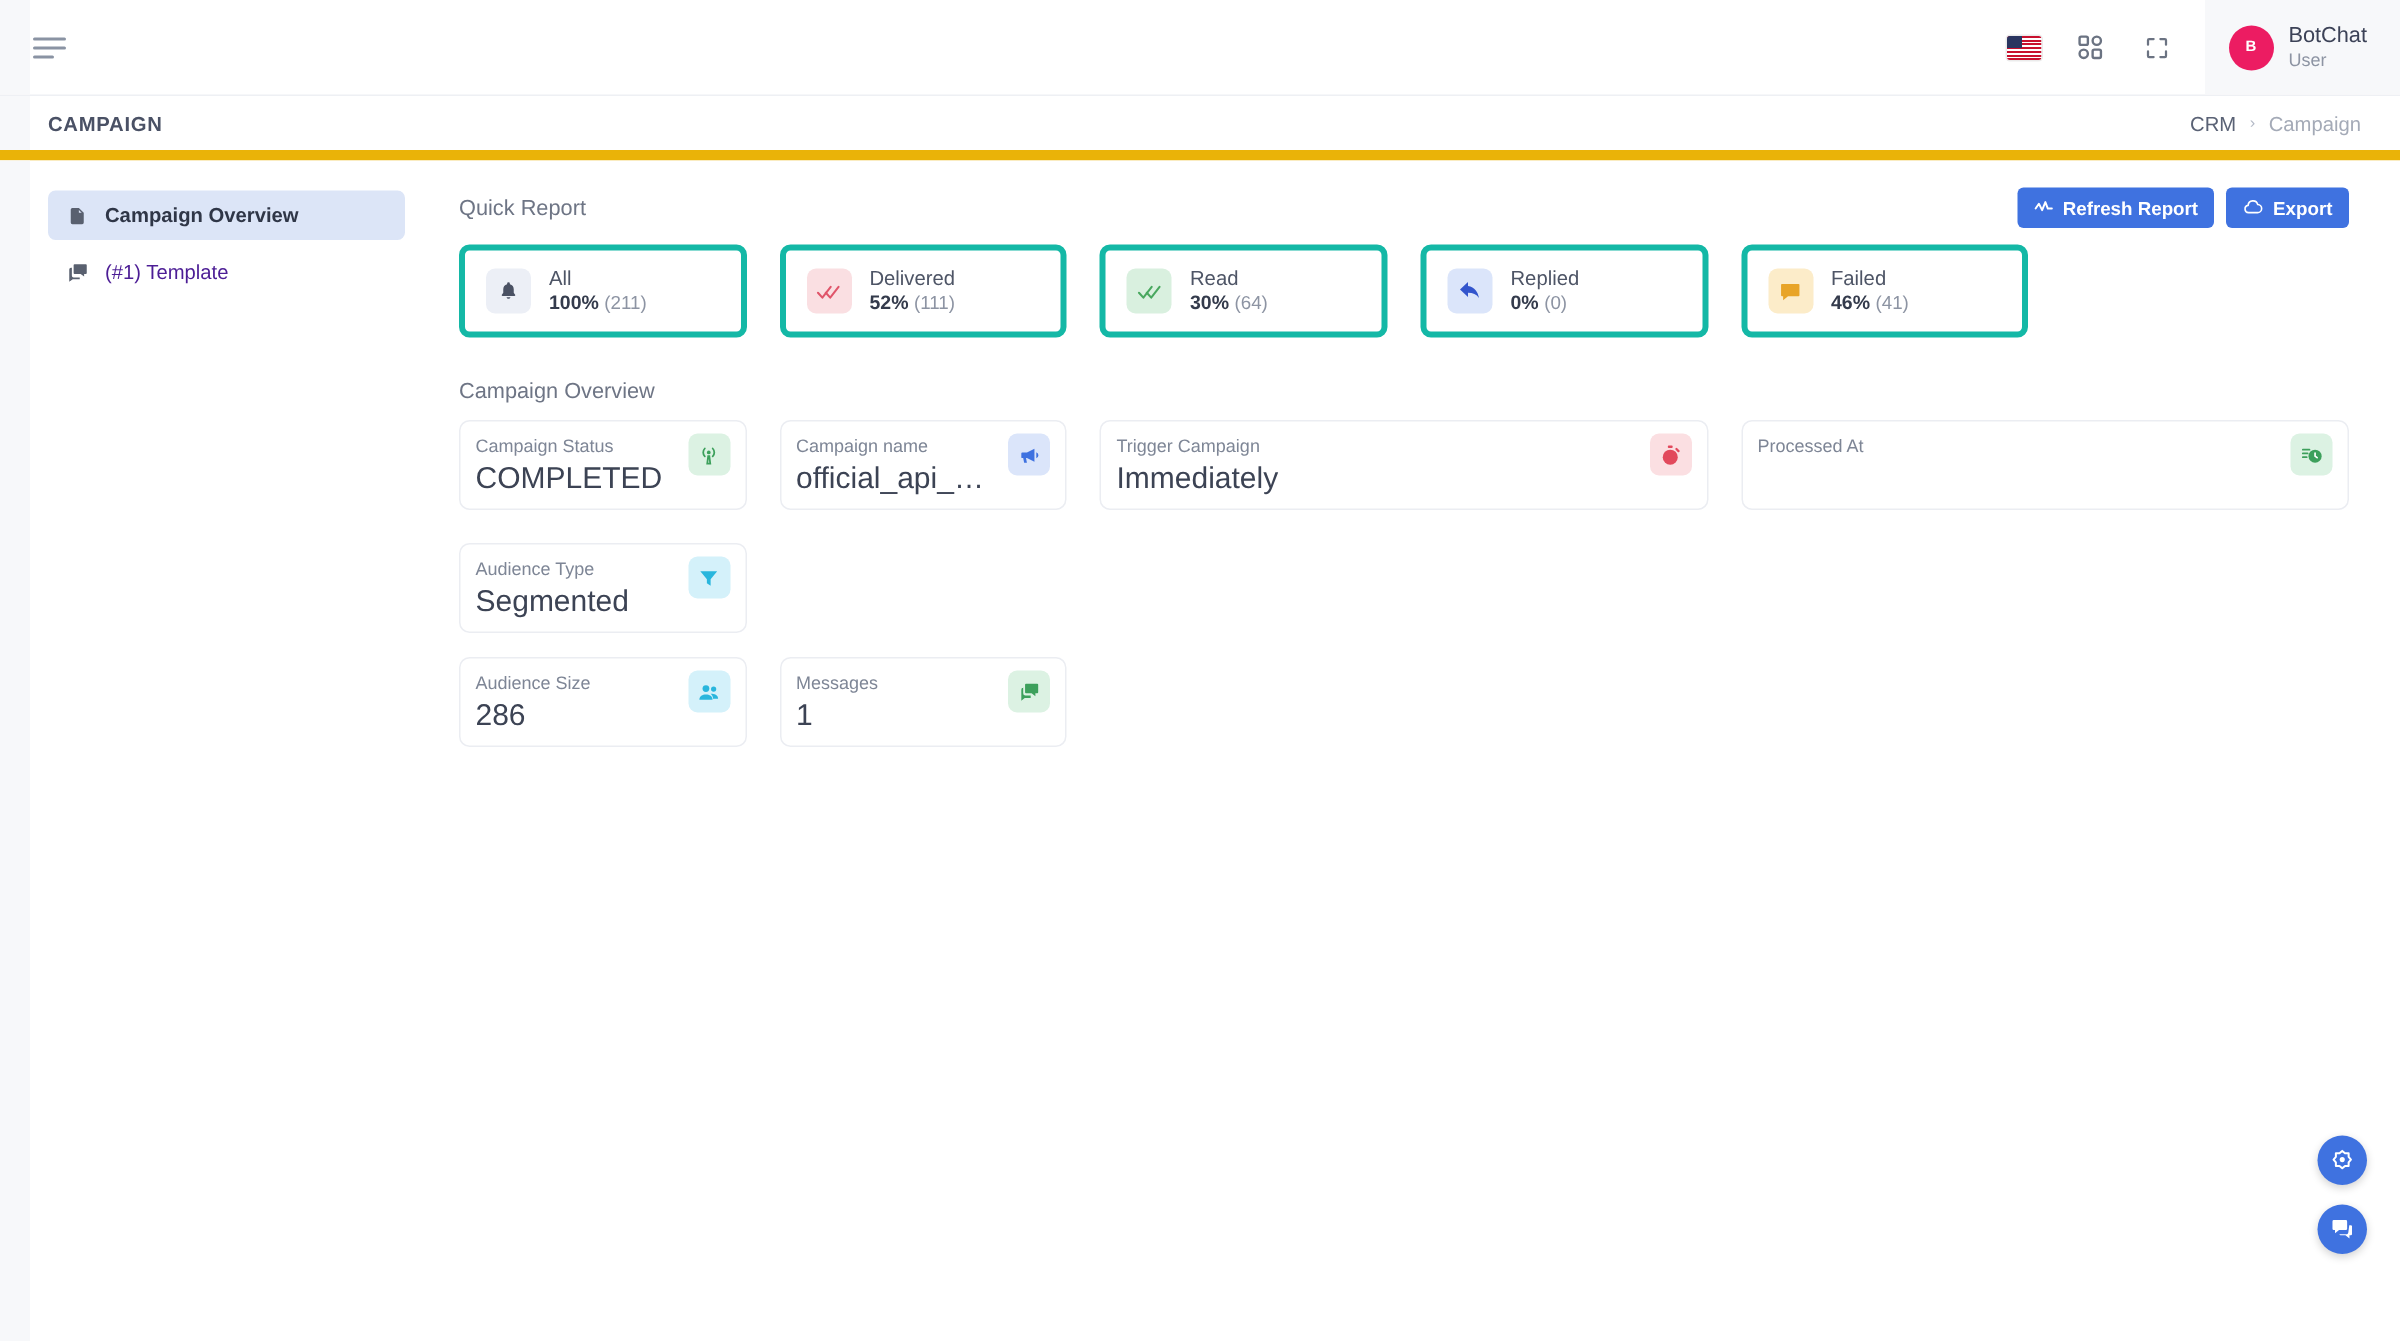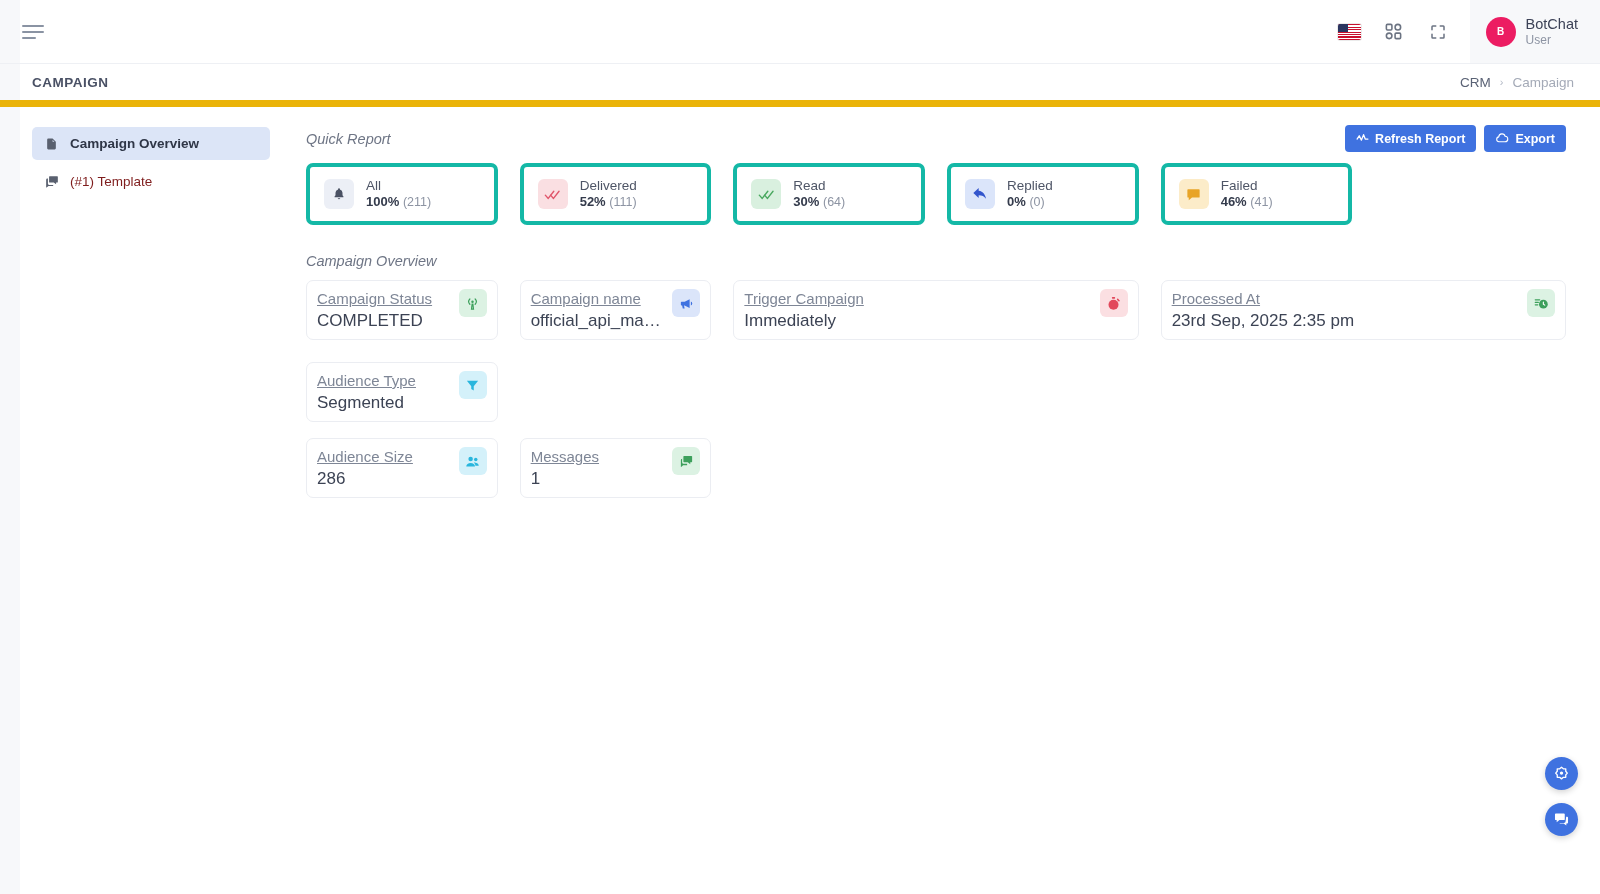--- a/index.html
+++ b/index.html
@@ -138,42 +138,42 @@
     width: 264px;
     flex: 0 0 264px;
     padding: 20px 14px 0 12px;
   }
   .side-item {
     display: flex; align-items: center; gap: 11px;
     height: 33px;
     padding: 0 12px;
     border-radius: 5px;
     font-size: 13.5px;
-    color: #7f1d1d;
+    color: #4c1d95;
     cursor: pointer;
     margin-bottom: 5px;
   }
   .side-item.active {
     background: #dce5f7;
     font-weight: bold;
     color: #2f3647;
   }
   .side-item .sico { display: flex; width: 15px; justify-content: center; color: #59606f; }
 
   
   .main {
     flex: 1;
     padding: 18px 34px 0 22px;
     min-width: 0;
   }
   .section-row {
     display: flex; align-items: center;
     margin-bottom: 11px;
   }
-  .section-title { font-size: 14.5px; color: #6e7585; font-style: italic; }
+  .section-title { font-size: 14.5px; color: #6e7585; }
   .btns { margin-left: auto; display: flex; gap: 8px; }
   .btn {
     height: 27px;
     background: #3f72e0;
     color: #ffffff;
     border: none;
     border-radius: 4px;
     font-size: 12.5px;
     font-weight: bold;
     font-family: "Liberation Sans", sans-serif;
@@ -218,23 +218,23 @@
   }
   .info-card {
     background: #ffffff;
     border: 1px solid #ebedf2;
     border-radius: 7px;
     height: 60px;
     padding: 9px 12px 0 10px;
     position: relative;
     overflow: hidden;
   }
-  .info-label { font-size: 15px; color: #7e8696; margin-bottom: 4px; text-decoration: underline; }
+  .info-label { font-size: 12px; color: #7e8696; margin-bottom: 4px; }
   .info-value {
-    font-size: 17px; color: #3c4354;
+    font-size: 20px; color: #3c4354;
     white-space: nowrap; overflow: hidden; text-overflow: ellipsis;
     max-width: calc(100% - 36px);
   }
   .info-ico {
     position: absolute; right: 10px; top: 8px;
     width: 28px; height: 28px;
     border-radius: 6px;
     display: flex; align-items: center; justify-content: center;
   }
 
@@ -468,21 +468,20 @@
           <svg width="15" height="15" viewBox="0 0 24 24" fill="#e2495c">
             <rect x="9.4" y="1.6" width="5.2" height="2.6" rx="1"></rect>
             <circle cx="12" cy="14" r="8"></circle>
             <path d="M18.6 5.4l2.2 2.2" stroke="#e2495c" stroke-width="2.4" stroke-linecap="round"></path>
           </svg>
         </div>
       </div>
 
       <div class="info-card" style="grid-column: span 2">
         <div class="info-label">Processed At</div>
-        <div class="info-value">23rd Sep, 2025 2:35 pm</div>
         <div class="info-ico" style="background:#dcf2e3">
           <svg width="15" height="15" viewBox="0 0 24 24" fill="none" stroke="#3da05c" stroke-width="2" stroke-linecap="round">
             <circle cx="15" cy="13" r="7" fill="#3da05c" stroke="none"></circle>
             <path d="M15 9.6V13l2.2 1.6" stroke="#ffffff" stroke-width="1.8"></path>
             <path d="M2 6h7M2 10h5M2 14h4"></path>
           </svg>
         </div>
       </div>
 
       <div class="info-card">

